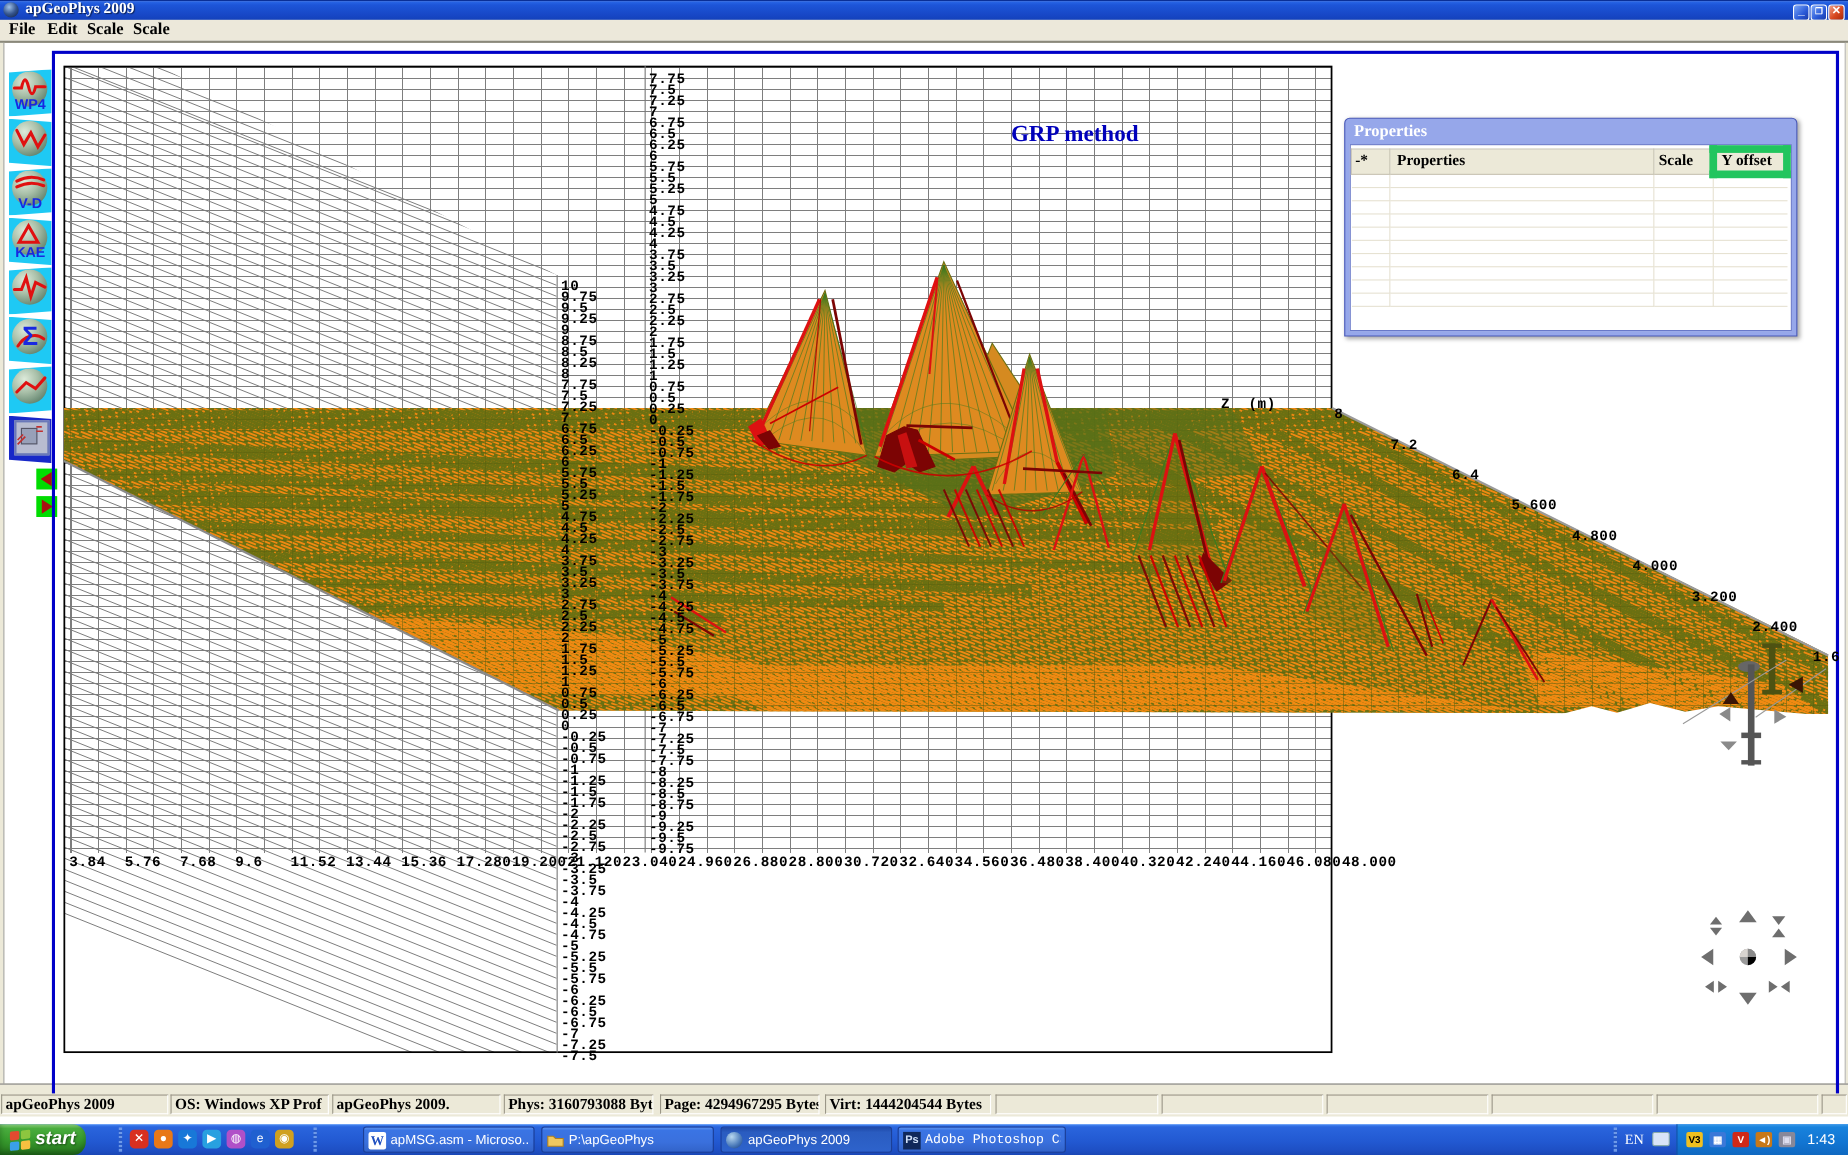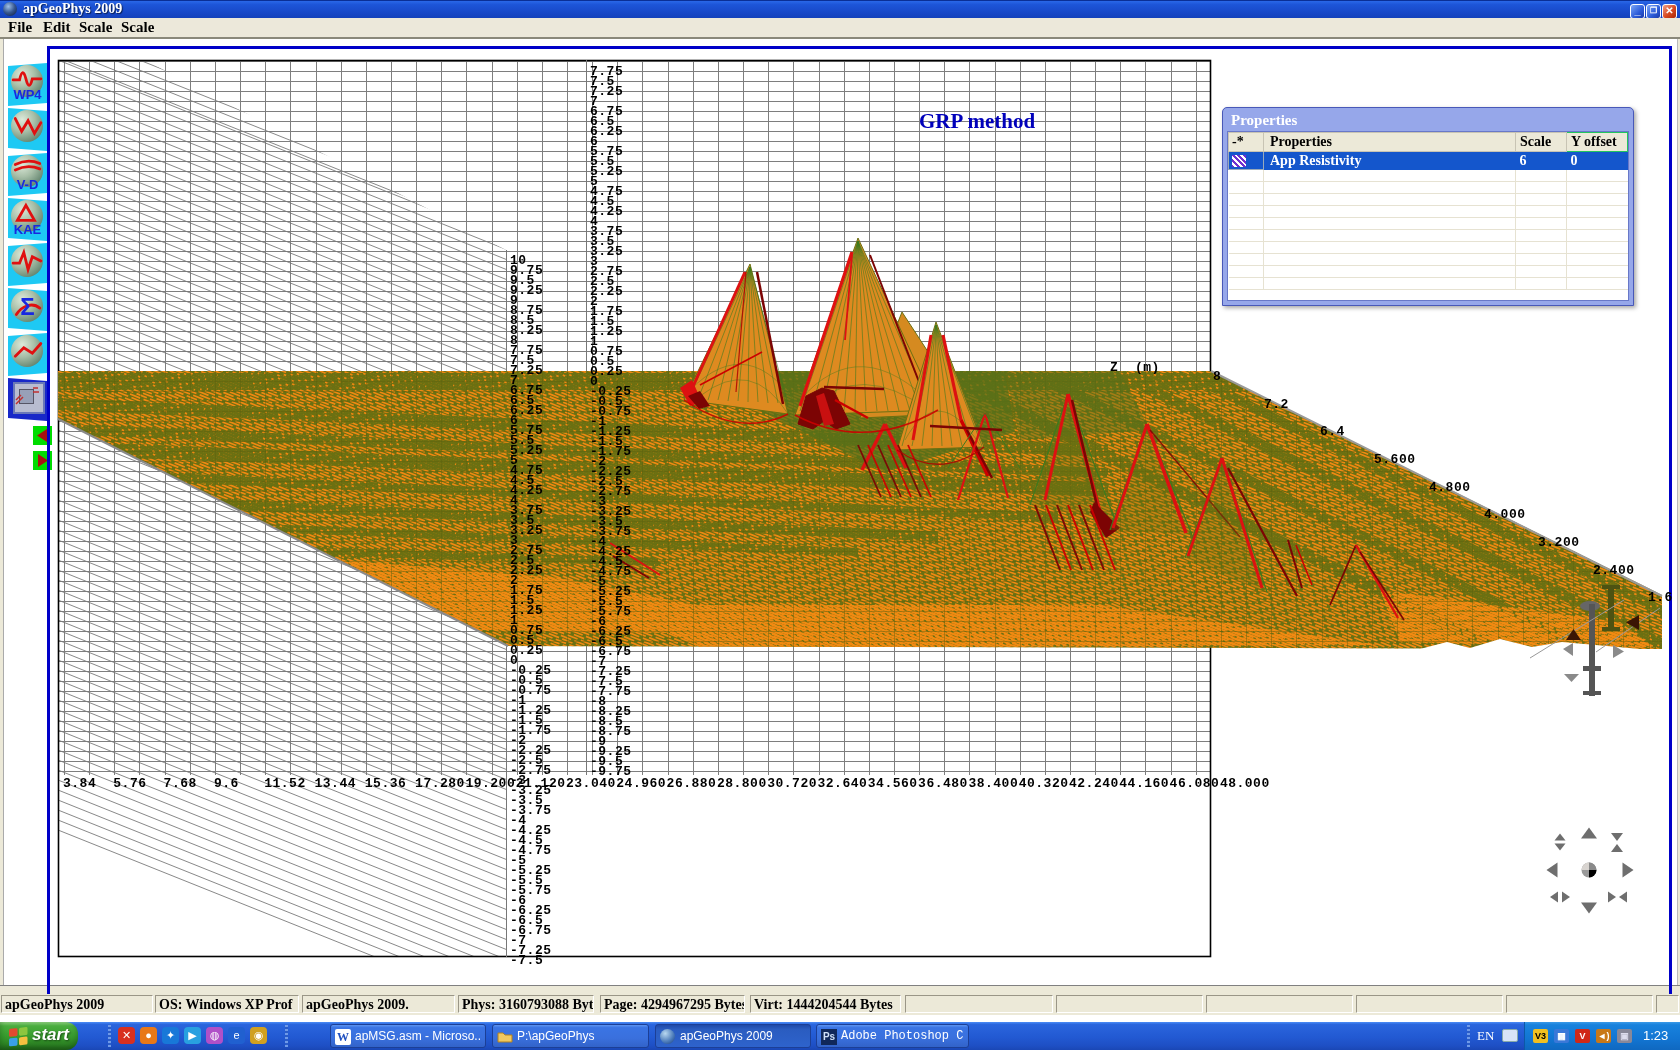--- a/index.html
+++ b/index.html
@@ -1709,29 +1709,21 @@
   </svg>
 <div style="position:absolute;left:1222px;top:107px;width:410px;height:197px;background:#96a7ea;border:1px solid #4858b8;border-radius:5px 5px 0 0;box-shadow:2px 2px 4px rgba(0,0,0,0.35)">
 <div style="position:absolute;left:8px;top:4px;font-family:'Liberation Serif';font-weight:bold;font-size:15px;color:#fff">Properties</div>
 <div style="position:absolute;left:4px;top:23px;right:4px;bottom:4px;background:#fff;border:1px solid #6878c8">
 <table style="border-collapse:collapse;width:100%;font-family:'Liberation Serif';font-weight:bold;font-size:14px">
 <tbody>
           <tr style="background:#ece9d8;height:19px">
 <td style="width:28px;border:1px solid #c8c4b4;padding:0 3px">-*</td>
 <td style="border:1px solid #c8c4b4;padding:0 6px">Properties</td>
 <td style="width:42px;border:1px solid #c8c4b4;padding:0 4px">Scale</td>
-<td style="width:52px;border:1px solid #22c55e;padding:0 4px">Y offset</td>
-          </tr>
-<tr style="background:#1456cc;color:#fff;height:18px">
-<td style="border:1px solid #9ab;padding:0">
-              <div style="width:14px;height:12px;margin-left:3px;background:repeating-linear-gradient(45deg,#7030d0 0 2px,#fff 2px 4px)"></div>
-            </td>
-<td style="padding:0 6px">App Resistivity</td>
-            <td style="padding:0 4px">6</td>
-            <td style="padding:0 4px">0</td>
+<td style="width:52px;border:7px solid #22c55e;padding:0 4px">Y offset</td>
           </tr>
 <tr style="height:12px">
             <td style="border-right:1px solid #e6e2d2;border-bottom:1px solid #e6e2d2"></td>
             <td style="border-right:1px solid #e6e2d2;border-bottom:1px solid #e6e2d2"></td>
             <td style="border-right:1px solid #e6e2d2;border-bottom:1px solid #e6e2d2"></td>
             <td style="border-bottom:1px solid #e6e2d2"></td>
           </tr>
           <tr style="height:12px">
             <td style="border-right:1px solid #e6e2d2;border-bottom:1px solid #e6e2d2"></td>
             <td style="border-right:1px solid #e6e2d2;border-bottom:1px solid #e6e2d2"></td>
@@ -1845,12 +1837,12 @@
   </div>
 <div style="position:absolute;left:1467px;top:1025px;width:3px;height:22px;background:repeating-linear-gradient(180deg,#6f9ae8 0 2px,#2a5cc8 2px 4px)"></div>
 <div style="position:absolute;left:1477px;top:1028px;font-family:'Liberation Serif';font-weight:normal;font-size:13px;color:#fff">EN</div>
 <div style="position:absolute;left:1502px;top:1029px;width:14px;height:11px;background:#d8e4f8;border:1px solid #8aa;border-radius:2px"></div>
 <div style="position:absolute;left:1524px;top:1022px;width:156px;height:28px;background:linear-gradient(180deg,#3a9ae8 0%,#1882dd 10%,#1275d2 60%,#0f68c0 100%);border-left:1px solid #0c58a8"></div>
 <div style="position:absolute;left:1533px;top:1029px;width:15px;height:14px;background:#f0c020;color:#000;font-size:9px;font-weight:bold;text-align:center;line-height:14px;font-family:'Liberation Sans';border-radius:2px">V3</div>
 <div style="position:absolute;left:1554px;top:1029px;width:15px;height:14px;background:#3a78d8;color:#fff;font-size:9px;font-weight:bold;text-align:center;line-height:14px;font-family:'Liberation Sans';border-radius:2px">▦</div>
 <div style="position:absolute;left:1575px;top:1029px;width:15px;height:14px;background:#d02818;color:#fff;font-size:9px;font-weight:bold;text-align:center;line-height:14px;font-family:'Liberation Sans';border-radius:2px">V</div>
 <div style="position:absolute;left:1596px;top:1029px;width:15px;height:14px;background:#c87818;color:#fff;font-size:9px;font-weight:bold;text-align:center;line-height:14px;font-family:'Liberation Sans';border-radius:2px">◄)</div>
 <div style="position:absolute;left:1617px;top:1029px;width:15px;height:14px;background:#889;color:#dde;font-size:9px;font-weight:bold;text-align:center;line-height:14px;font-family:'Liberation Sans';border-radius:2px">▣</div>
-<div style="position:absolute;left:1643px;top:1028px;font-family:'Liberation Sans';font-size:13px;color:#fff">1:23</div>
+<div style="position:absolute;left:1643px;top:1028px;font-family:'Liberation Sans';font-size:13px;color:#fff">1:43</div>
 </body></html>

